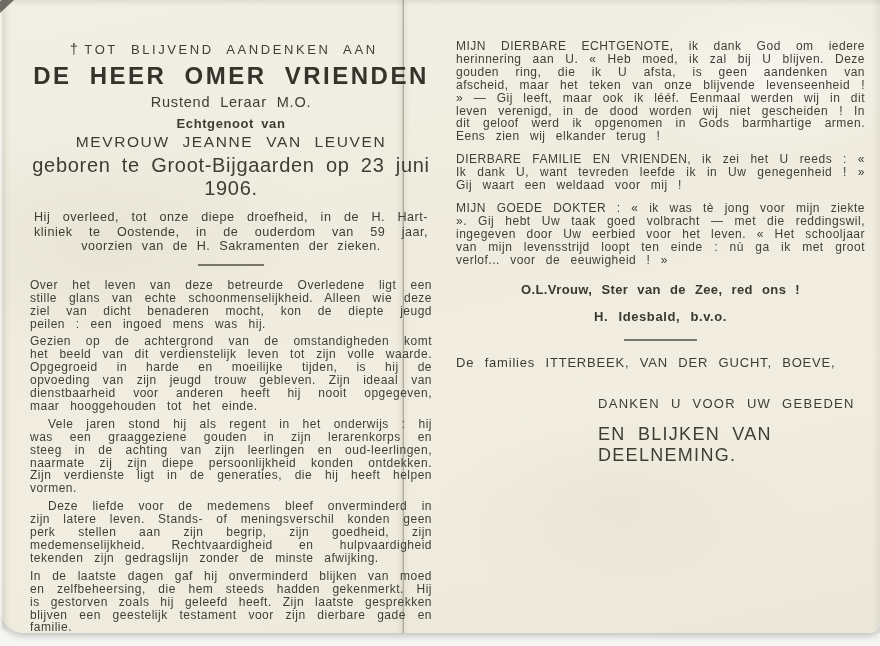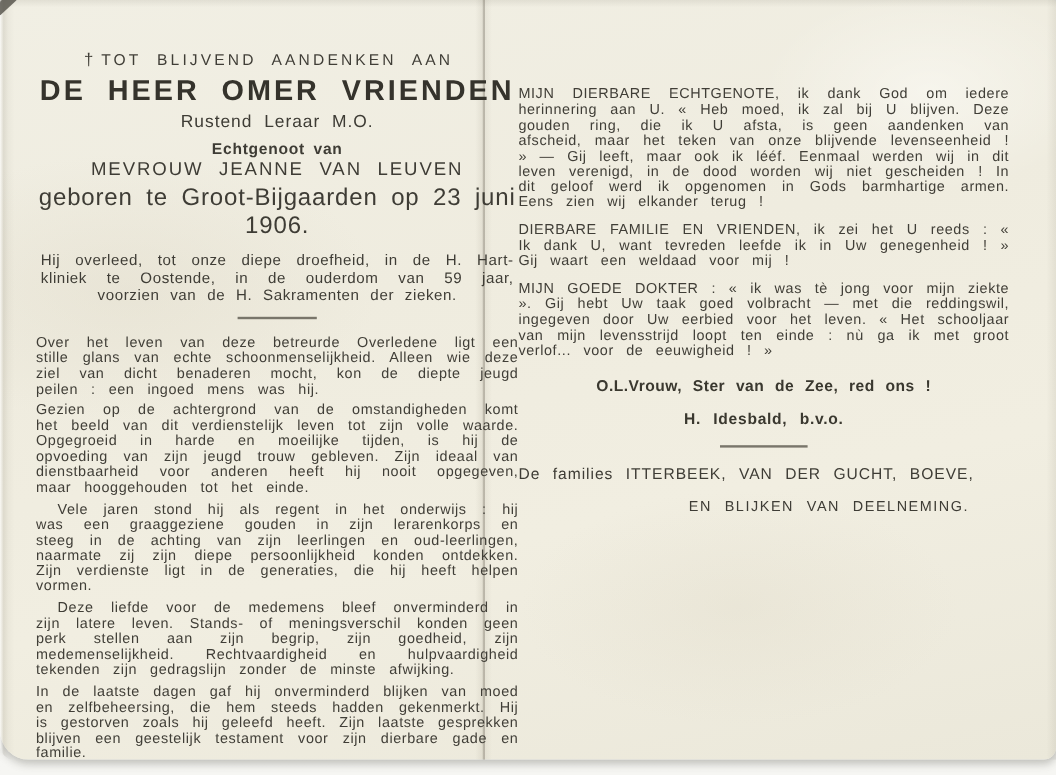--- a/index.html
+++ b/index.html
@@ -57,21 +57,21 @@
   .fold-line::after {
     content: "";
     position: absolute; left: 7px; top: 0; bottom: 0; width: 1px;
     background: rgba(92,87,73,0.30);
   }
 
   .page-left {
     position: absolute; left: 30px; top: 42px; width: 402px;
   }
   .page-right {
-    position: absolute; left: 432px; top: 40px; width: 409px; margin-top: 32px;
+    position: absolute; left: 456px; top: 40px; width: 409px;
   }
 
   .dedication {
     position: relative;
     text-align: center;
     font-size: 13px;
     letter-spacing: 2.6px;
     word-spacing: 7px;
     color: #403e37;
   }
@@ -189,21 +189,21 @@
   .thanks-line1 {
     margin-top: 26px;
     margin-left: 142px;
     font-size: 13px;
     letter-spacing: 1.3px;
     word-spacing: 6px;
   }
   .thanks-line2 {
     margin-top: 13px;
     margin-left: 142px;
-    font-size: 12px;
+    font-size: 18px;
     letter-spacing: 1.3px;
     word-spacing: 6px;
   }
 </style>
 </head>
 <body>
 
 <div class="scan-bed">
   <div class="card">
     <div class="edge-top"></div>
@@ -232,16 +232,17 @@
     </div>
 
     <div class="page-right">
       <p class="body-par">MIJN DIERBARE ECHTGENOTE, ik dank God om iedere herinnering aan U. « Heb moed, ik zal bij U blijven. Deze gouden ring, die ik U afsta, is geen aandenken van afscheid, maar het teken van onze blijvende levenseenheid ! » — Gij leeft, maar ook ik lééf. Eenmaal werden wij in dit leven verenigd, in de dood worden wij niet gescheiden ! In dit geloof werd ik opgenomen in Gods barmhartige armen. Eens zien wij elkander terug !</p>
       <p class="body-par">DIERBARE FAMILIE EN VRIENDEN, ik zei het U reeds : « Ik dank U, want tevreden leefde ik in Uw genegenheid ! » Gij waart een weldaad voor mij !</p>
       <p class="body-par">MIJN GOEDE DOKTER : « ik was tè jong voor mijn ziekte ». Gij hebt Uw taak goed volbracht — met die reddingswil, ingegeven door Uw eerbied voor het leven. « Het schooljaar van mijn levensstrijd loopt ten einde : nù ga ik met groot verlof... voor de eeuwigheid ! »</p>
       <div class="invocation">O.L.Vrouw, Ster van de Zee, red ons !</div>
       <div class="saint-invocation">H. Idesbald, b.v.o.</div>
       <div class="rule rule-right"></div>
       <div class="families-line1">De families ITTERBEEK, VAN DER GUCHT, BOEVE,</div>
+      <div class="thanks-line1">DANKEN U VOOR UW GEBEDEN</div>
       <div class="thanks-line2">EN BLIJKEN VAN DEELNEMING.</div>
     </div>
   </div>
 </div>
 
 </body></html>

